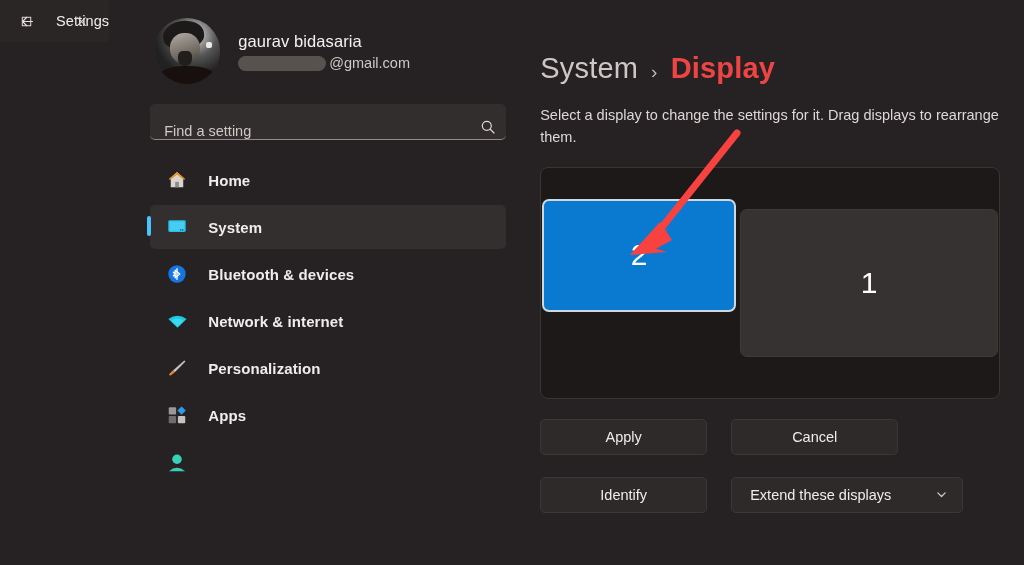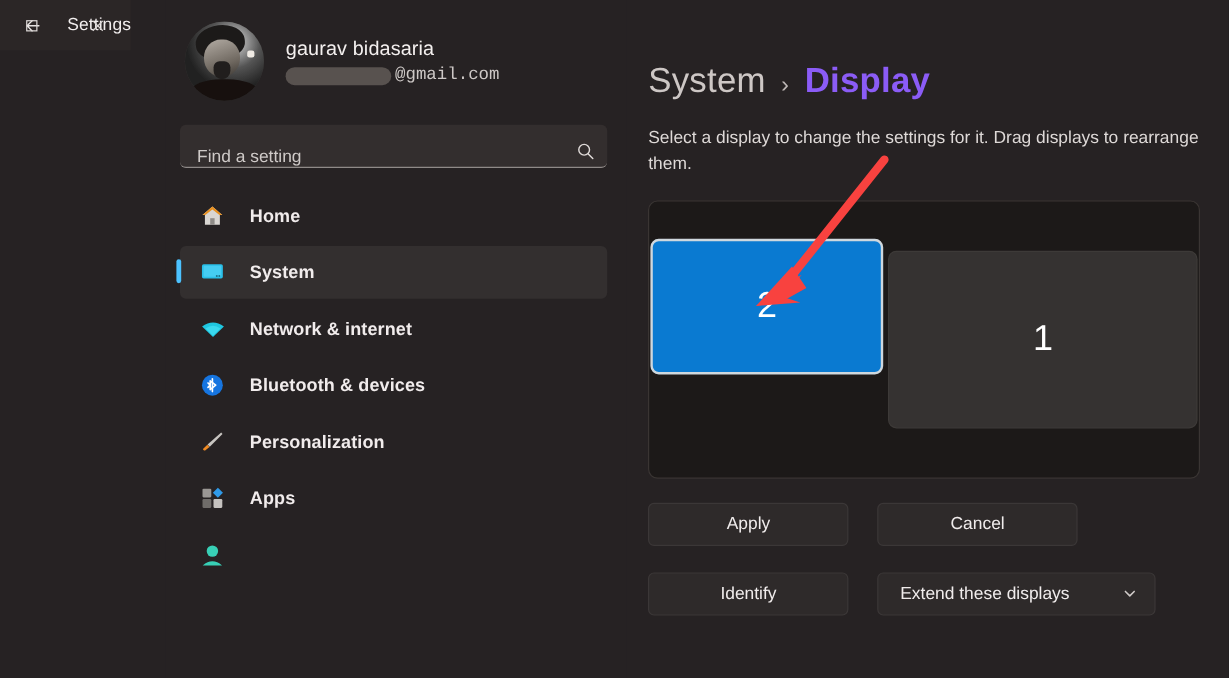--- a/index.html
+++ b/index.html
@@ -149,21 +149,20 @@
   .redact {
     display: inline-block;
     width: 88px; height: 15px;
     background: #58524f;
     border-radius: 9px;
     margin-right: 3px;
   }
   .acct-mail-text {
     font-size: 14.5px;
     color: #cdc8c6;
-    font-family: Liberation Mono, monospace;
   }
 
   .search-wrap { padding: 6px 16px 0 12px; }
   .search-box {
     position: relative;
     height: 36px;
     background: #332e2e;
     border-radius: 5px;
     border-bottom: 1.5px solid #8f8a88;
     display: flex;
@@ -231,21 +230,21 @@
     align-items: baseline;
     font-size: 29px;
     letter-spacing: .2px;
   }
   .bc-parent { color: #cdc7c5; cursor: pointer; }
   .bc-sep {
     color: #bdb7b5;
     font-size: 19px;
     margin: 0 13px;
   }
-  .bc-current { color: #8b5cf6; font-weight: bold; }
+  .bc-current { color: #ef4444; font-weight: bold; }
 
   .subtitle {
     margin-top: 20px;
     font-size: 14.5px;
     line-height: 1.5;
     color: #ded9d7;
     max-width: 575px;
   }
 
   .panel {
@@ -418,37 +417,37 @@
               <rect x="4" y="6" width="16" height="10" rx="1" fill="#45cdf2"></rect>
               <circle cx="16" cy="15.2" r="0.9" fill="#1a6f86"></circle>
               <circle cx="18.3" cy="15.2" r="0.9" fill="#1a6f86"></circle>
             </svg>
           </span>
           <span class="nav-label">System</span>
         </div>
 
         <div class="nav-item">
           <span class="nav-ico">
-            <svg viewBox="0 0 24 24" width="23" height="23">
-              <path d="M2.5 9.5 Q12 2.6 21.5 9.5 L12 18.6 Z" fill="#1fc7e0"></path>
-              <path d="M5.5 11.2 Q12 6.6 18.5 11.2 L12 17.6 Z" fill="#3ad9ef"></path>
-            </svg>
-          </span>
-          <span class="nav-label">Network &amp; internet</span>
-        </div>
-
-        <div class="nav-item">
-          <span class="nav-ico">
             <svg viewBox="0 0 24 24" width="22" height="22">
               <circle cx="12" cy="12" r="9.5" fill="#1675e0"></circle>
               <path d="M10 8 L15 12 L10 16 L10 8 Z M10 12 L8 10 M10 12 L8 14" fill="none" stroke="#ffffff" stroke-width="1.5" stroke-linecap="round" stroke-linejoin="round"></path>
               <path d="M12 6.2 L12 17.8" stroke="#ffffff" stroke-width="1.5" stroke-linecap="round"></path>
             </svg>
           </span>
           <span class="nav-label">Bluetooth &amp; devices</span>
+        </div>
+
+        <div class="nav-item">
+          <span class="nav-ico">
+            <svg viewBox="0 0 24 24" width="23" height="23">
+              <path d="M2.5 9.5 Q12 2.6 21.5 9.5 L12 18.6 Z" fill="#1fc7e0"></path>
+              <path d="M5.5 11.2 Q12 6.6 18.5 11.2 L12 17.6 Z" fill="#3ad9ef"></path>
+            </svg>
+          </span>
+          <span class="nav-label">Network &amp; internet</span>
         </div>
 
         <div class="nav-item">
           <span class="nav-ico">
             <svg viewBox="0 0 24 24" width="22" height="22">
               <path d="M20 3.8 L21.2 5 L9.6 16.6 L7.6 14.6 Z" fill="#c8c5c1"></path>
               <path d="M7.4 14.8 L9.4 16.8 L5.4 20 Q3.6 20.6 3.4 18.8 Z" fill="#ef8a23"></path>
             </svg>
           </span>
           <span class="nav-label">Personalization</span>

